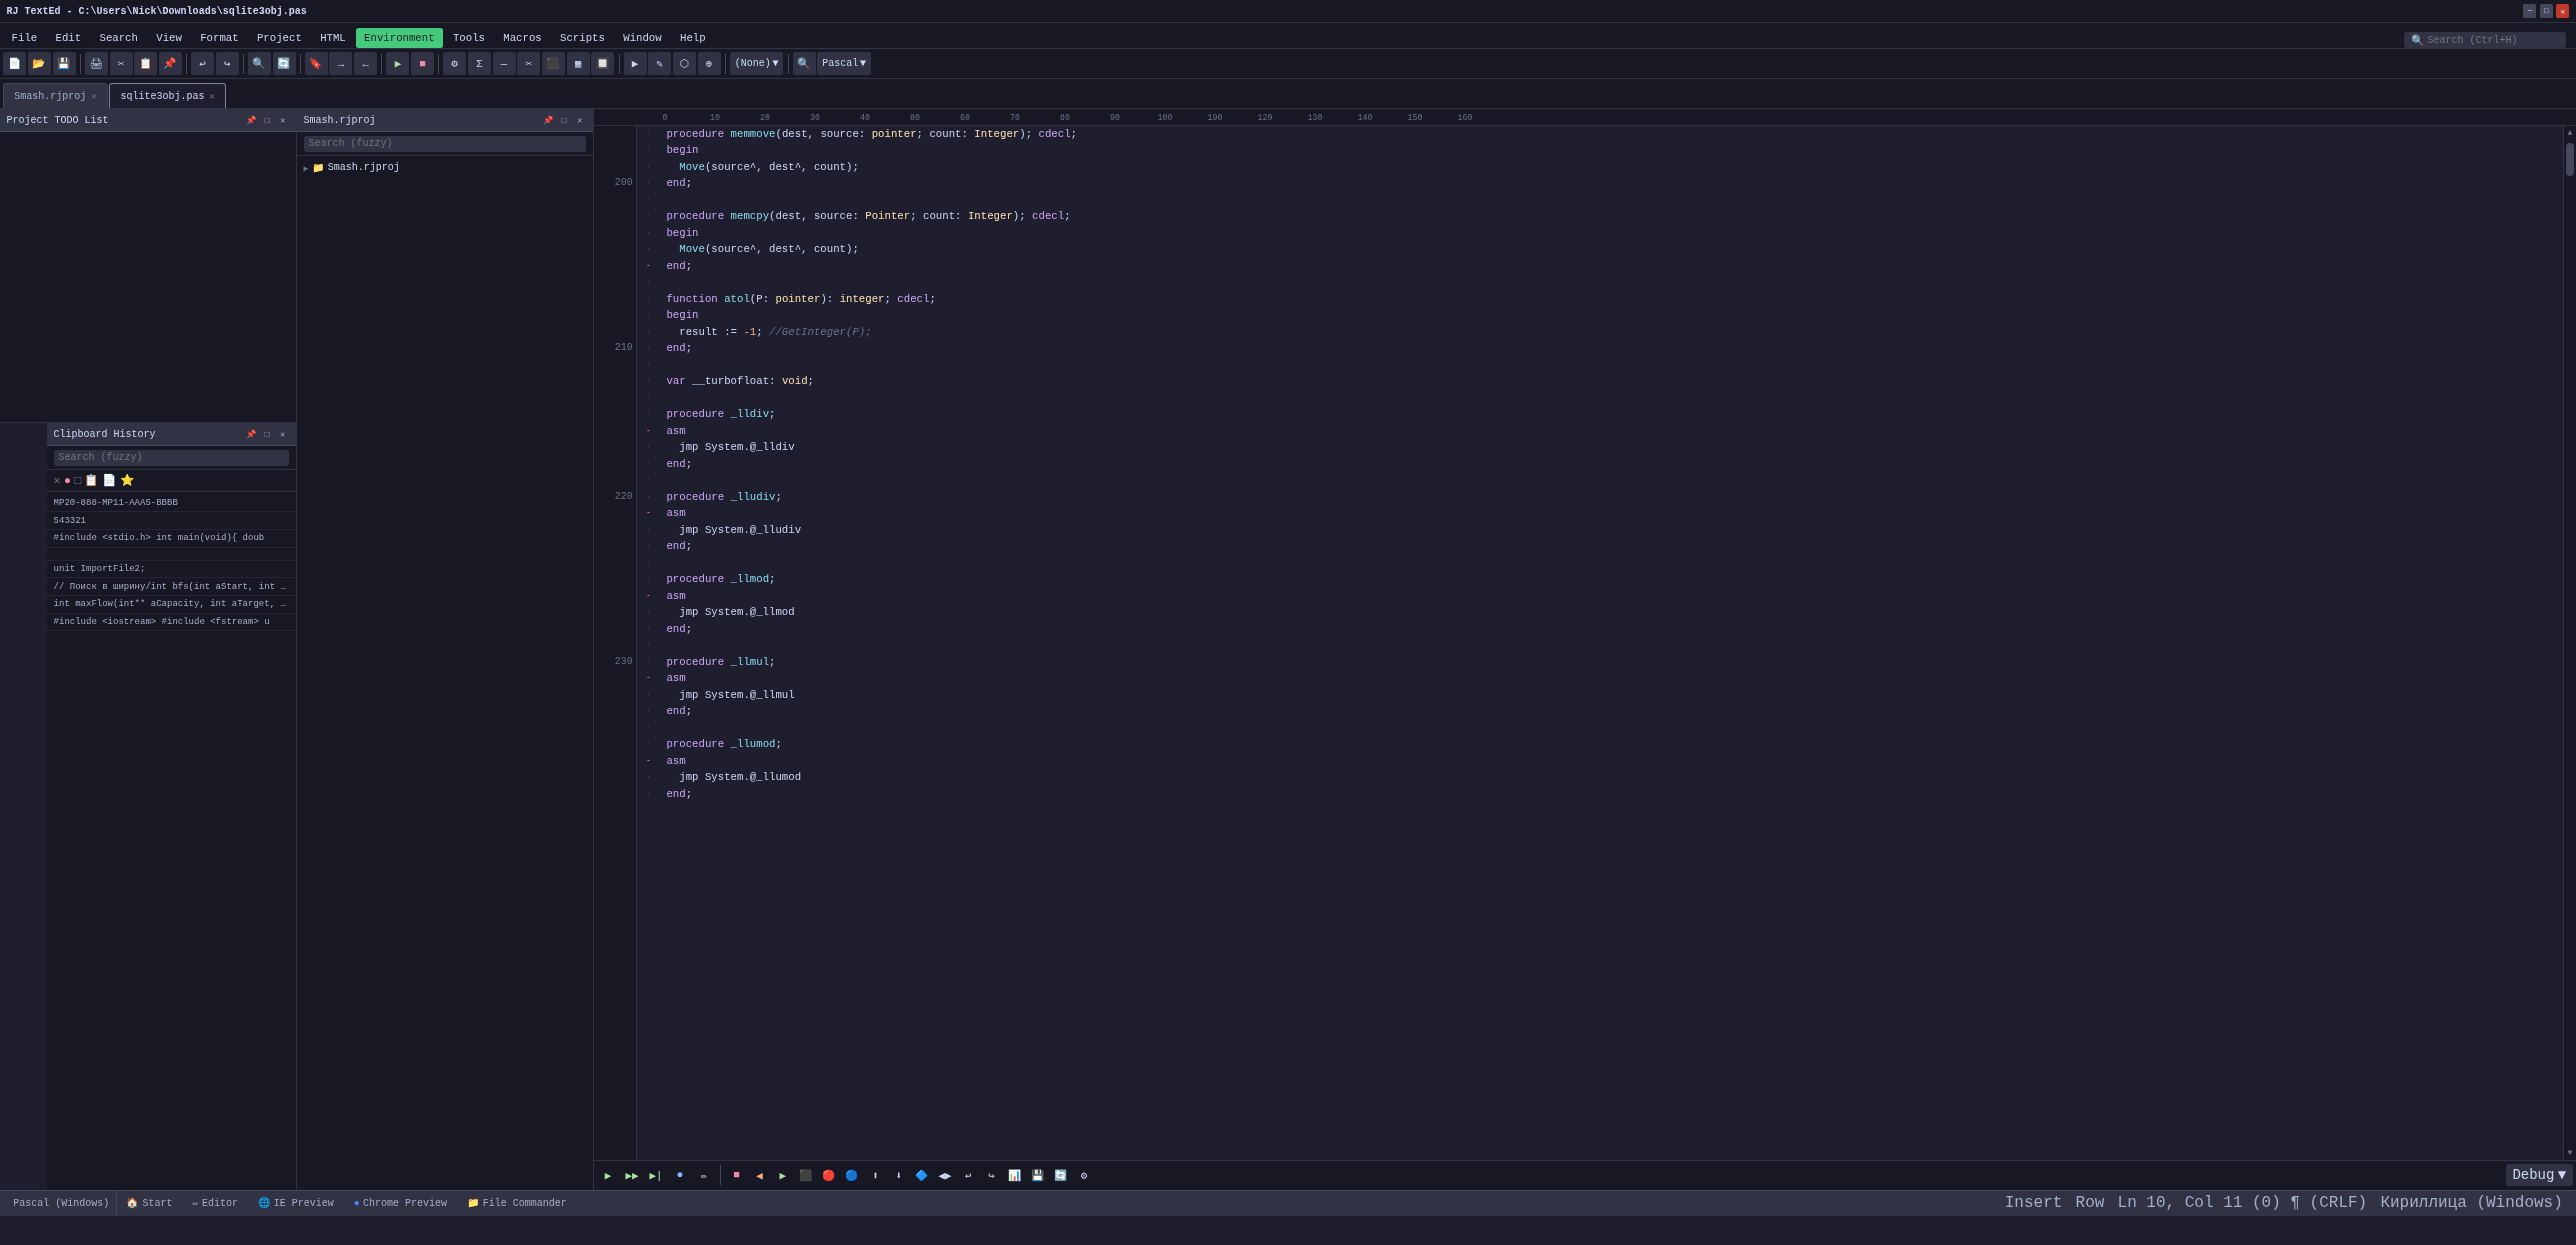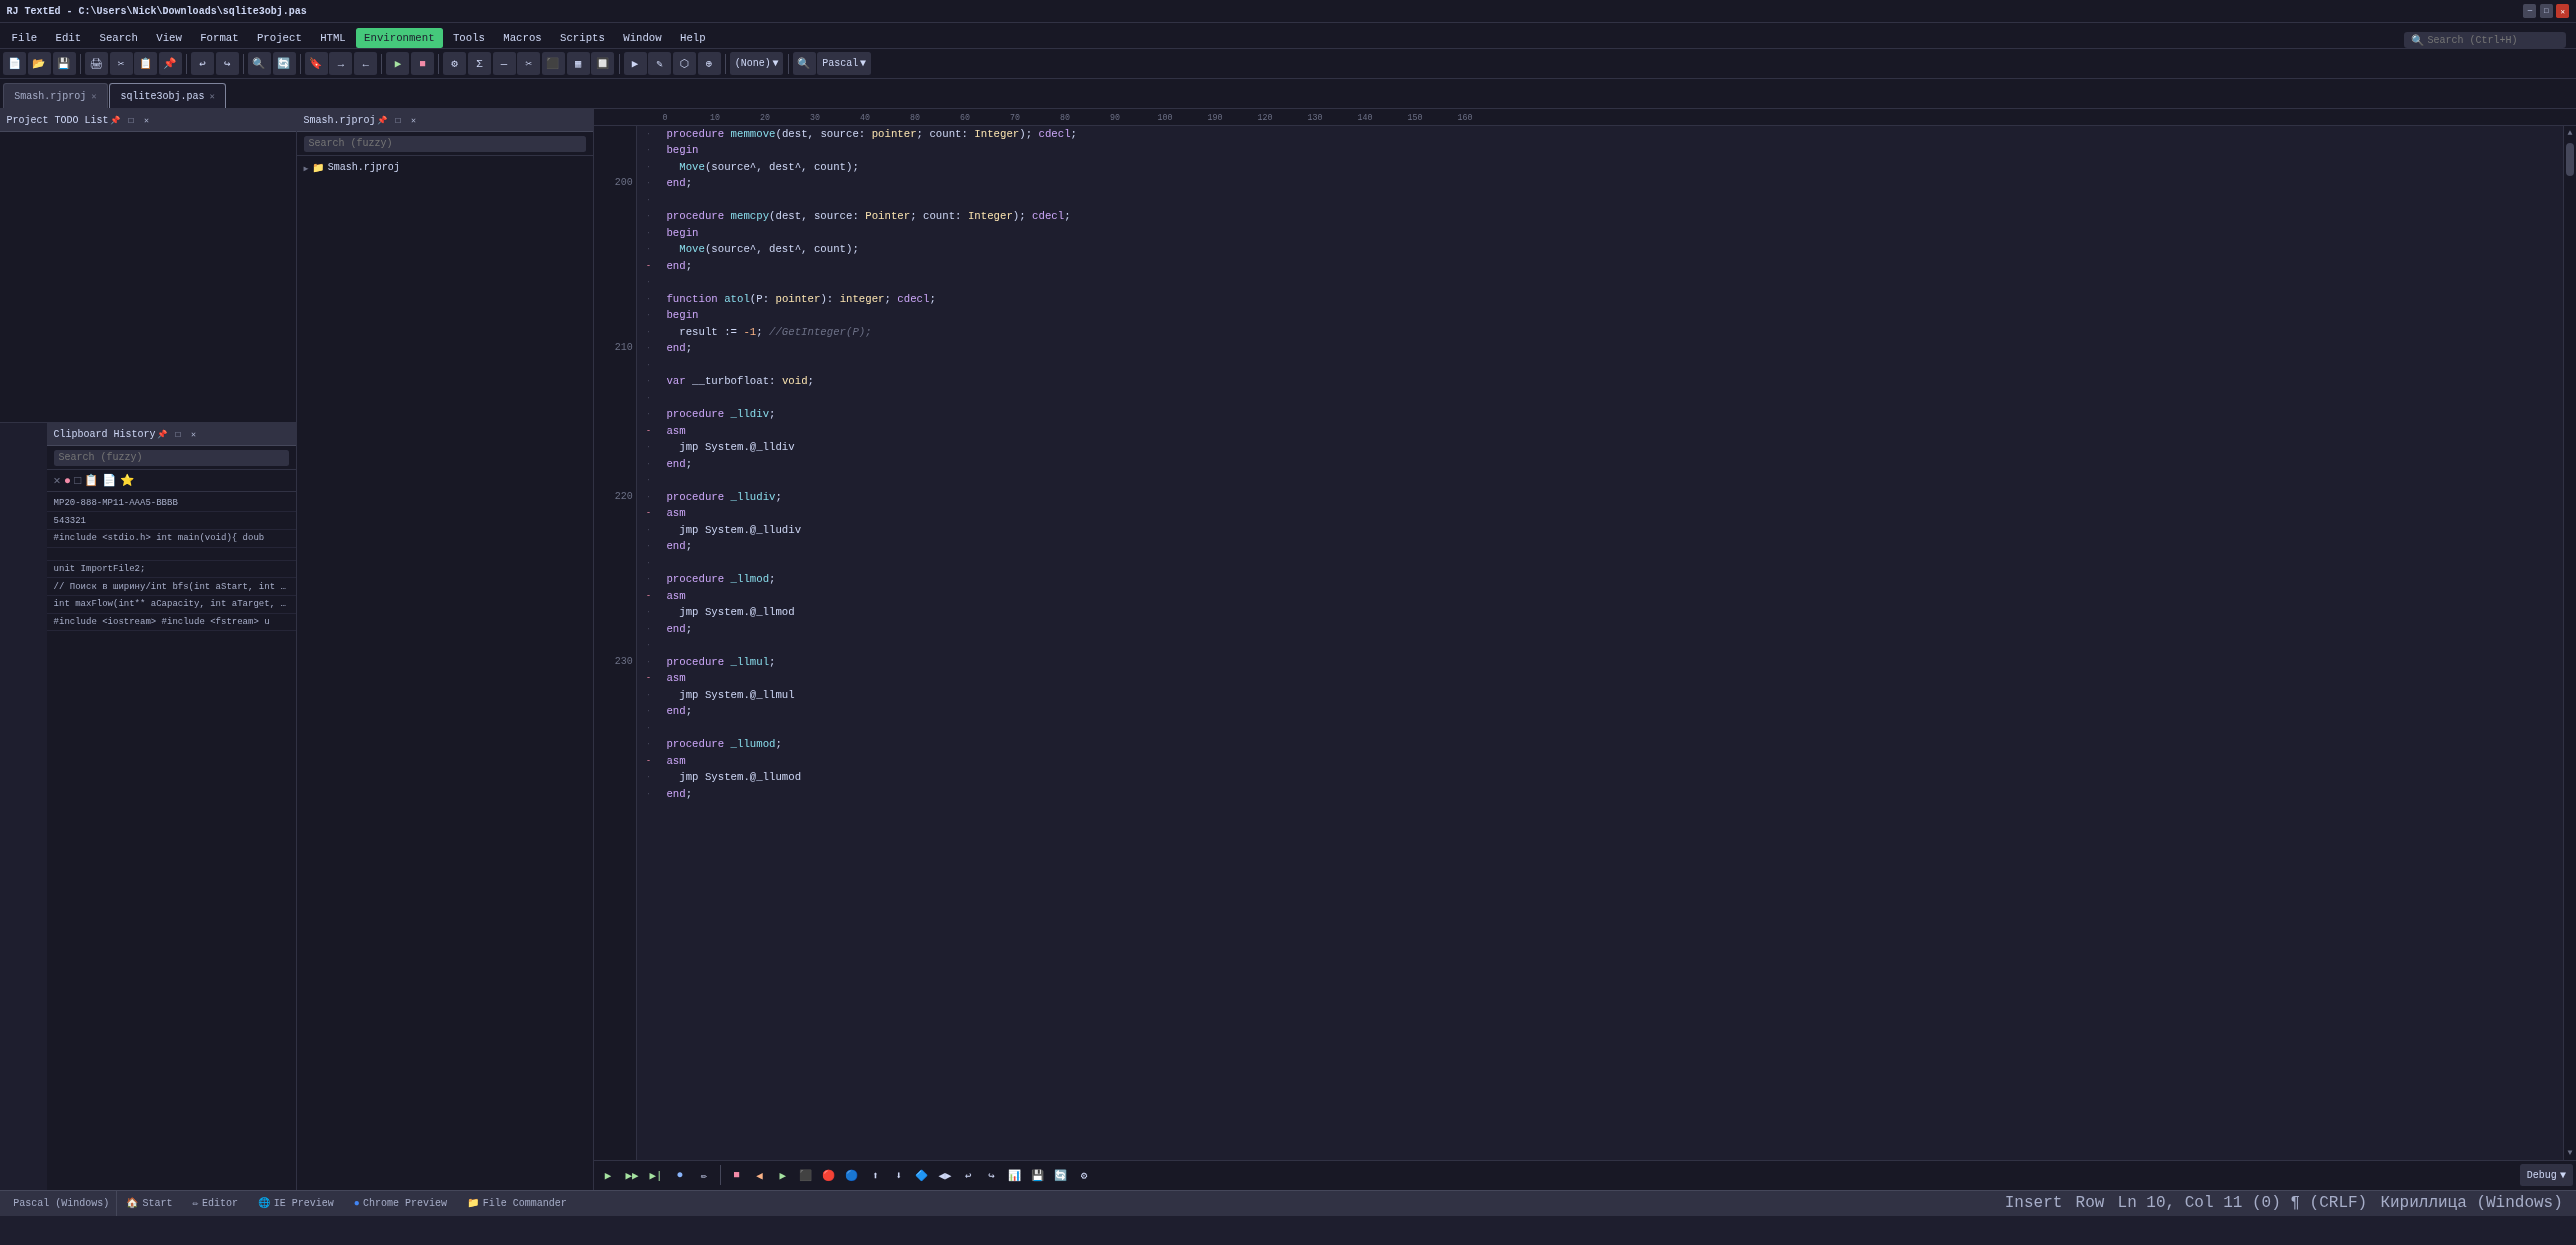--- a/index.html
+++ b/index.html
@@ -132,21 +132,21 @@
       flex-direction: column;
     }
     .panel-header {
       background: #313244;
       height: 23px;
       display: flex;
       align-items: center;
       padding: 0 6.6px;
       font-size: 10px;
       color: #cdd6f4;
-      justify-content: flex-start;
+      justify-content: space-between;
       border-bottom: 0.8px solid #45475a;
     }
     .panel-header-left { display: flex; align-items: center; gap: 3.3px; }
     .panel-header-controls { display: flex; gap: 2.5px; }
     .phc-btn {
       width: 13.2px; height: 13.2px; font-size: 8.3px;
       display: flex; align-items: center; justify-content: center;
       cursor: pointer; color: #a6adc8; border-radius: 1.7px;
     }
     .panel-content { flex: 1; overflow: hidden; padding: 3.3px 0; }
@@ -286,21 +286,21 @@
       border-top: 0.8px solid #313244;
     }
     .debug-btn {
       width: 21.5px; height: 21.5px;
       display: flex; align-items: center; justify-content: center;
       font-size: 10.7px; cursor: pointer; color: #cdd6f4;
       border-radius: 2.5px;
     }
     .debug-dropdown {
       background: #313244; border-radius: 2.5px;
-      padding: 1.7px 6.6px; font-size: 10px;
+      padding: 1.7px 6.6px; font-size: 14px;
       color: #cdd6f4; cursor: pointer;
       height: 21.5px; display: flex; align-items: center; gap: 3.3px;
     }
     #debug-icons-row {
       display: flex; align-items: center; gap: 1.7px; flex: 1;
     }
 
     
     #status-bar {
       background: #313244;

